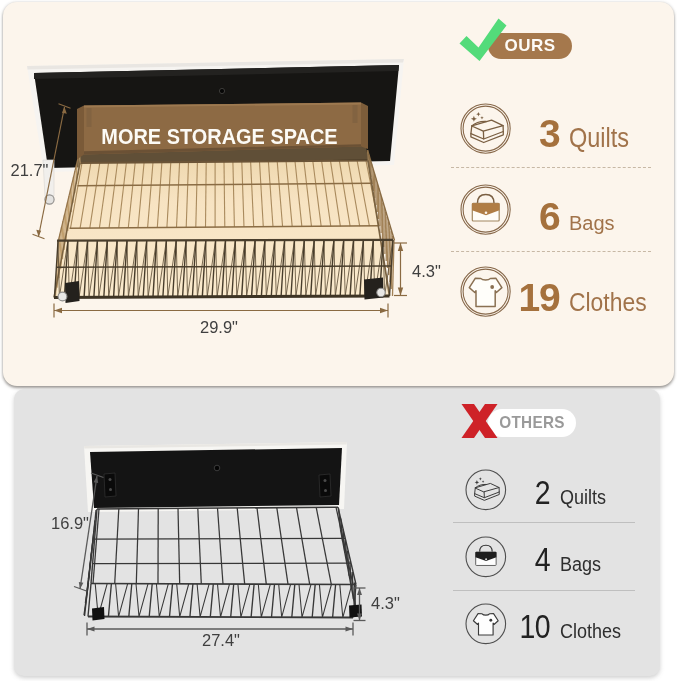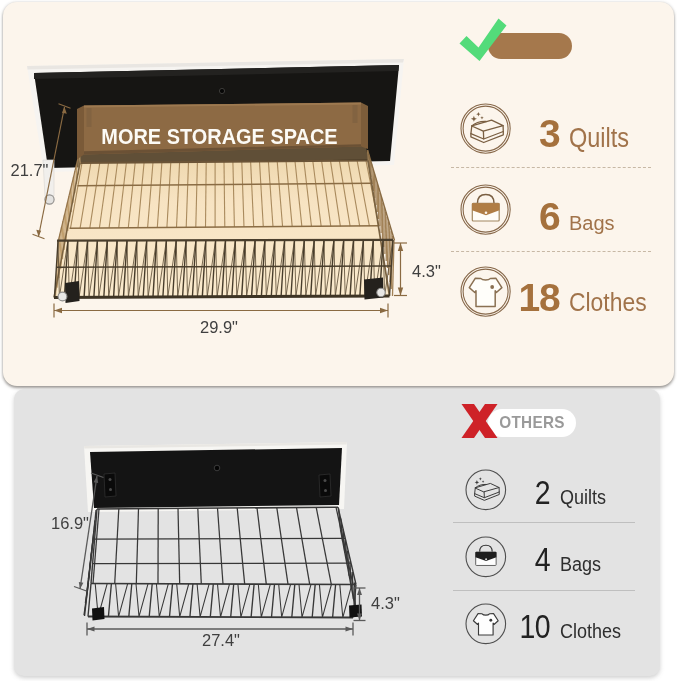--- a/index.html
+++ b/index.html
@@ -347,20 +347,21 @@
         <line x1="359.5" y1="588.0" x2="359.5" y2="620.5" stroke="#5A5A5A" stroke-width="1.3"></line>
         <line x1="353.5" y1="588.0" x2="365.5" y2="588.0" stroke="#5A5A5A" stroke-width="1.3"></line>
         <line x1="353.5" y1="620.5" x2="365.5" y2="620.5" stroke="#5A5A5A" stroke-width="1.3"></line>
         <polygon points="359.5,588 357,595 362,595" fill="#5A5A5A"></polygon>
         <polygon points="359.5,620.5 357,613.5 362,613.5" fill="#5A5A5A"></polygon>
       </g>
       <text x="371" y="609" font-family="Liberation Sans, sans-serif" font-size="16.5" fill="#3F3F3F">4.3"</text>
     </svg>
 
 <div style="position:absolute;left:488px;top:33px;width:84px;height:26px;background:#A5784C;border-radius:13px;"></div>
+<div class="lbl" style="left:488px;top:33px;width:84px;height:26px;line-height:26px;text-align:center;font-weight:bold;font-size:17px;color:#FDFBF7;letter-spacing:0.5px;">OURS</div>
 
 <svg style="position:absolute;left:455px;top:15px;" width="56" height="50" viewBox="455 15 56 50">
       <polygon points="459.5,43.5 466.5,36 478.5,47.5 498.5,18.5 506.5,25.5 479.5,61" fill="#53DB7A"></polygon>
     </svg>
 
 <svg style="position:absolute;left:458.4px;top:101.4px;" width="55.2" height="55.2" viewBox="-27.6 -27.6 55.2 55.2">
       <circle cx="0" cy="0" r="24.6" fill="none" stroke="#87684A" stroke-width="1.1"></circle>
       <circle cx="0" cy="0" r="22.5" fill="none" stroke="#87684A" stroke-width="1.1"></circle>
       <g transform="scale(1.0)">
         <g fill="none" stroke="#7A5F42" stroke-width="1.3" stroke-linejoin="round" stroke-linecap="round">
@@ -403,21 +404,21 @@
       <circle cx="0" cy="0" r="24.6" fill="none" stroke="#87684A" stroke-width="1.1"></circle>
       <circle cx="0" cy="0" r="22.5" fill="none" stroke="#87684A" stroke-width="1.1"></circle>
       <g transform="scale(1.0)">
         <g>
           <path d="M-4.9,-13.2 C-3,-10.9 3,-10.9 4.9,-13.2 L10.2,-13.4 L16.3,-4.0 L10.8,0.9 L9.6,-0.8 L9.6,14.8 L-9.6,14.8 L-9.6,-0.8 L-10.8,0.9 L-16.3,-4.0 L-10.2,-13.4 Z" fill="#FFFEFA" stroke="#8A7052" stroke-width="1.5" stroke-linejoin="round"></path>
           <circle cx="6.6" cy="-4.6" r="1.9" fill="#8A7052"></circle>
         </g>
       </g>
     </svg>
 
-<div class="num" style="right:119.5px;top:278.4px;line-height:1;font-size:39.0px;color:#A5713D;letter-spacing:-1.2px;">18</div>
+<div class="num" style="right:119.5px;top:278.4px;line-height:1;font-size:39.0px;color:#A5713D;letter-spacing:-1.2px;">19</div>
 
 <div class="lbl" style="left:569px;top:288.5px;line-height:1;font-size:26.0px;color:#A1734A;transform:scaleX(0.88);transform-origin:0 50%;">Clothes</div>
 
 <div style="position:absolute;left:451px;top:167px;width:200px;border-top:1.5px dashed #C7B8A5;"></div>
 
 <div style="position:absolute;left:451px;top:251px;width:200px;border-top:1.5px dashed #C7B8A5;"></div>
 
 <div style="position:absolute;left:488px;top:409px;width:88px;height:28px;background:#FFFFFF;border-radius:14px;"></div>
 <div class="lbl" style="left:488px;top:409px;width:88px;height:28px;line-height:28px;text-align:center;font-weight:bold;font-size:17px;color:#9A9A9A;letter-spacing:0.3px;transform:scaleX(0.9);transform-origin:50% 50%;">OTHERS</div>
 

